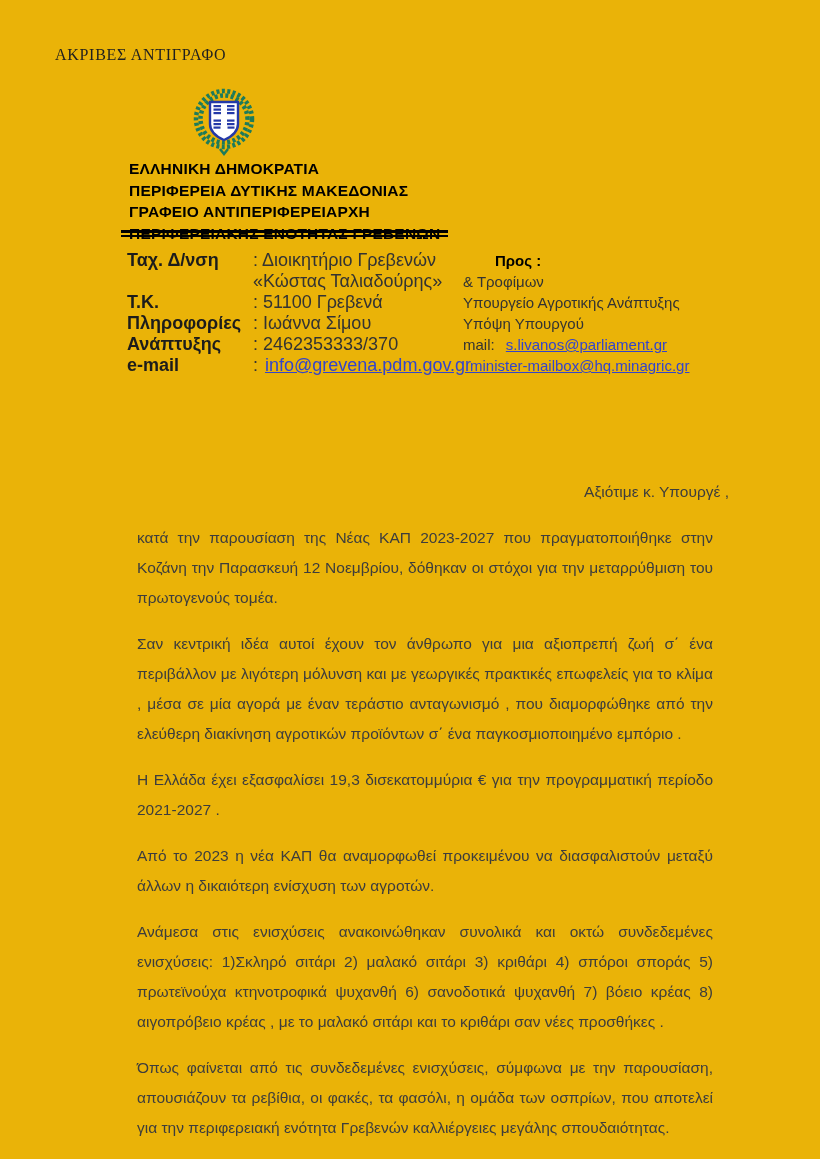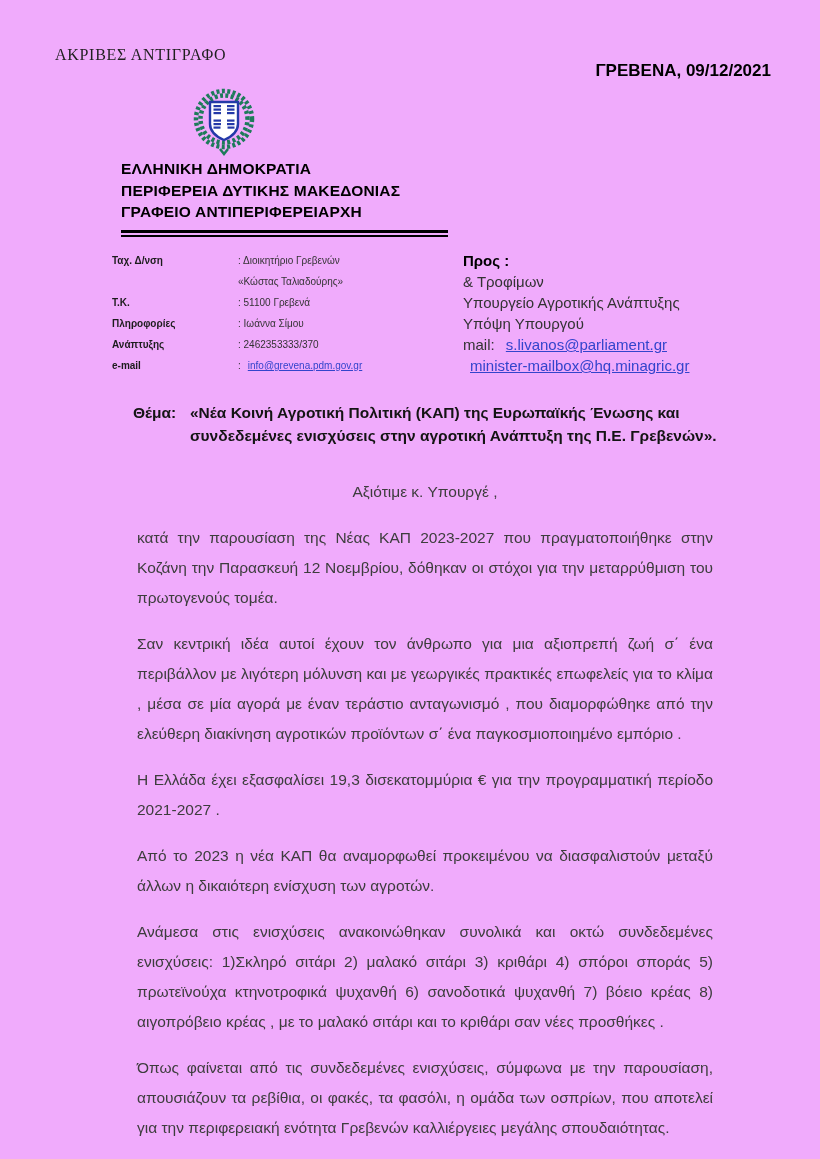--- a/index.html
+++ b/index.html
@@ -1,75 +1,74 @@
 <!DOCTYPE html>
 <html><head>
 <meta charset="utf-8">
 <style>
   html,body{margin:0;padding:0;background:#ffffff;}
   .page{
     position:relative;
     width:820px;height:1159px;
-    background:#f0abfc;
+    background:#eab308;
     overflow:hidden;
     font-family:"Liberation Sans","DejaVu Sans",sans-serif;
     color:#3d3d3d;
   }
   .copy-stamp{
     position:absolute;left:55px;top:46px;
     font-family:"Liberation Serif","DejaVu Serif",serif;
     font-size:16px;letter-spacing:.7px;color:#1f1f1f;
   }
   .date-block{
     position:absolute;right:49px;top:57px;
     text-align:right;font-weight:bold;font-size:17px;line-height:28px;color:#000;
   }
   .emblem{position:absolute;left:187px;top:83px;width:74px;height:78px;display:block;}
   .org-block{
-    position:absolute;left:121px;top:158px;
+    position:absolute;left:129px;top:158px;
     font-weight:bold;font-size:15.5px;line-height:21.5px;color:#000;letter-spacing:.2px;
   }
   .double-rule{
     position:absolute;left:121px;top:230px;width:327px;height:2px;
     border-top:3px solid #000;border-bottom:2px solid #000;
   }
   .contact-block{
-    position:absolute;left:112px;top:250px;width:340px;
-    font-size:10px;line-height:21px;color:#333;
+    position:absolute;left:127px;top:250px;width:340px;
+    font-size:18px;line-height:21px;color:#333;
   }
   .crow{display:flex;}
   .clabel{width:126px;flex-shrink:0;font-weight:bold;color:#1c1c1c;}
   .cvalue{white-space:pre-wrap;}
   .recipient-block{
     position:absolute;left:463px;top:250px;width:310px;
     font-size:15px;line-height:21px;color:#333;
   }
-  .rheading{font-weight:bold;color:#000;}
+  .rheading{font-weight:bold;color:#000;margin-left:32px;}
   a.link, .link{color:#3344cc;text-decoration:underline;cursor:pointer;margin-left:7px;}
   .subject-row{
     position:absolute;left:133px;top:401px;width:600px;
     display:flex;font-weight:bold;font-size:15.5px;line-height:23px;color:#141414;
   }
   .subject-label{width:57px;flex-shrink:0;}
   .body-block{
     position:absolute;left:121px;top:477px;width:608px;
     font-size:15.5px;line-height:30px;color:#3d3d3d;text-align:justify;
   }
   .body-block p{margin:16px;}
-  .body-block .salutation{text-align:center;margin:0 0 11px 0;}
+  .body-block .salutation{text-align:right;margin:0 0 11px 0;}
 </style>
 </head>
 <body>
 
 <div class="page">
 
   <div class="copy-stamp">ΑΚΡΙΒΕΣ ΑΝΤΙΓΡΑΦΟ</div>
 
   <div class="date-block">
-    <div>ΓΡΕΒΕΝΑ, 09/12/2021</div>
   </div>
 
   <span class="emblem">
     <svg width="74" height="78" viewBox="0 0 74 78" xmlns="http://www.w3.org/2000/svg">
       <circle cx="37" cy="36" r="28" fill="none" stroke="#1e7b5a" stroke-width="4.5" stroke-dasharray="3 2.4"></circle>
       <circle cx="37" cy="36" r="23.5" fill="none" stroke="#1e7b5a" stroke-width="4.5" stroke-dasharray="3 2.4" stroke-dashoffset="2"></circle>
       <path d="M33 66 L37 71 L41 66" stroke="#1e7b5a" stroke-width="2.5" fill="none"></path>
       <path d="M23 19 H51 V41 C51 49 44 54 37 57 C30 54 23 49 23 41 Z" fill="#ffffff" stroke="#2439a8" stroke-width="2.4"></path>
       <g fill="#2439a8">
         <rect x="26.5" y="22" width="7.5" height="2.2"></rect>
@@ -85,20 +84,21 @@
         <rect x="40" y="40" width="7.5" height="2.2"></rect>
         <rect x="40.5" y="43.5" width="7" height="2.2"></rect>
       </g>
     </svg>
   </span>
 
   <div class="org-block">
     <div>ΕΛΛΗΝΙΚΗ ΔΗΜΟΚΡΑΤΙΑ</div>
     <div>ΠΕΡΙΦΕΡΕΙΑ ΔΥΤΙΚΗΣ ΜΑΚΕΔΟΝΙΑΣ</div>
     <div>ΓΡΑΦΕΙΟ ΑΝΤΙΠΕΡΙΦΕΡΕΙΑΡΧΗ</div>
+    <div>ΠΕΡΙΦΕΡΕΙΑΚΗΣ ΕΝΟΤΗΤΑΣ ΓΡΕΒΕΝΩΝ</div>
   </div>
 
   <div class="double-rule"></div>
 
   <div class="contact-block">
     <div class="crow">
       <span class="clabel">Ταχ. Δ/νση</span>
       <span class="cvalue">: Διοικητήριο Γρεβενών</span>
     </div>
     <div class="crow">
@@ -125,24 +125,20 @@
 
   <div class="recipient-block">
     <div class="rheading">Προς :</div>
     <div>&amp; Τροφίμων</div>
     <div>Υπουργείο Αγροτικής Ανάπτυξης</div>
     <div>Υπόψη Υπουργού</div>
     <div><span>mail: </span><a class="link">s.livanos@parliament.gr</a></div>
     <div><a class="link">minister-mailbox@hq.minagric.gr</a></div>
   </div>
 
-  <div class="subject-row">
-    <span class="subject-label">Θέμα:</span>
-    <span class="subject-text">«Νέα Κοινή Αγροτική Πολιτική (ΚΑΠ) της Ευρωπαϊκής Ένωσης και συνδεδεμένες ενισχύσεις στην αγροτική Ανάπτυξη της Π.Ε. Γρεβενών».</span>
-  </div>
 
   <div class="body-block">
     <p class="salutation">Αξιότιμε κ. Υπουργέ ,</p>
     <p>κατά την παρουσίαση της Νέας ΚΑΠ 2023-2027 που πραγματοποιήθηκε στην Κοζάνη την Παρασκευή 12 Νοεμβρίου, δόθηκαν οι στόχοι για την μεταρρύθμιση του πρωτογενούς τομέα.</p>
     <p>Σαν κεντρική ιδέα αυτοί έχουν τον άνθρωπο για μια αξιοπρεπή ζωή σ΄ ένα περιβάλλον με λιγότερη μόλυνση και με γεωργικές πρακτικές επωφελείς για το κλίμα , μέσα σε μία αγορά με έναν τεράστιο ανταγωνισμό , που διαμορφώθηκε από την ελεύθερη διακίνηση αγροτικών προϊόντων σ΄ ένα παγκοσμιοποιημένο  εμπόριο .</p>
     <p>Η Ελλάδα έχει εξασφαλίσει 19,3 δισεκατομμύρια € για την προγραμματική περίοδο 2021-2027 .</p>
     <p>Από το 2023 η νέα ΚΑΠ θα αναμορφωθεί προκειμένου να διασφαλιστούν μεταξύ άλλων  η δικαιότερη ενίσχυση των αγροτών.</p>
     <p>Ανάμεσα στις ενισχύσεις ανακοινώθηκαν συνολικά και οκτώ συνδεδεμένες ενισχύσεις: 1)Σκληρό σιτάρι 2) μαλακό σιτάρι 3) κριθάρι 4) σπόροι σποράς 5) πρωτεϊνούχα κτηνοτροφικά ψυχανθή 6) σανοδοτικά ψυχανθή 7) βόειο κρέας 8) αιγοπρόβειο κρέας , με το μαλακό σιτάρι και το κριθάρι σαν νέες προσθήκες .</p>
     <p>Όπως φαίνεται από τις συνδεδεμένες ενισχύσεις, σύμφωνα με την παρουσίαση, απουσιάζουν τα ρεβίθια, οι φακές, τα φασόλι, η ομάδα των οσπρίων, που αποτελεί για την περιφερειακή ενότητα Γρεβενών καλλιέργειες  μεγάλης σπουδαιότητας.</p>
   </div>

